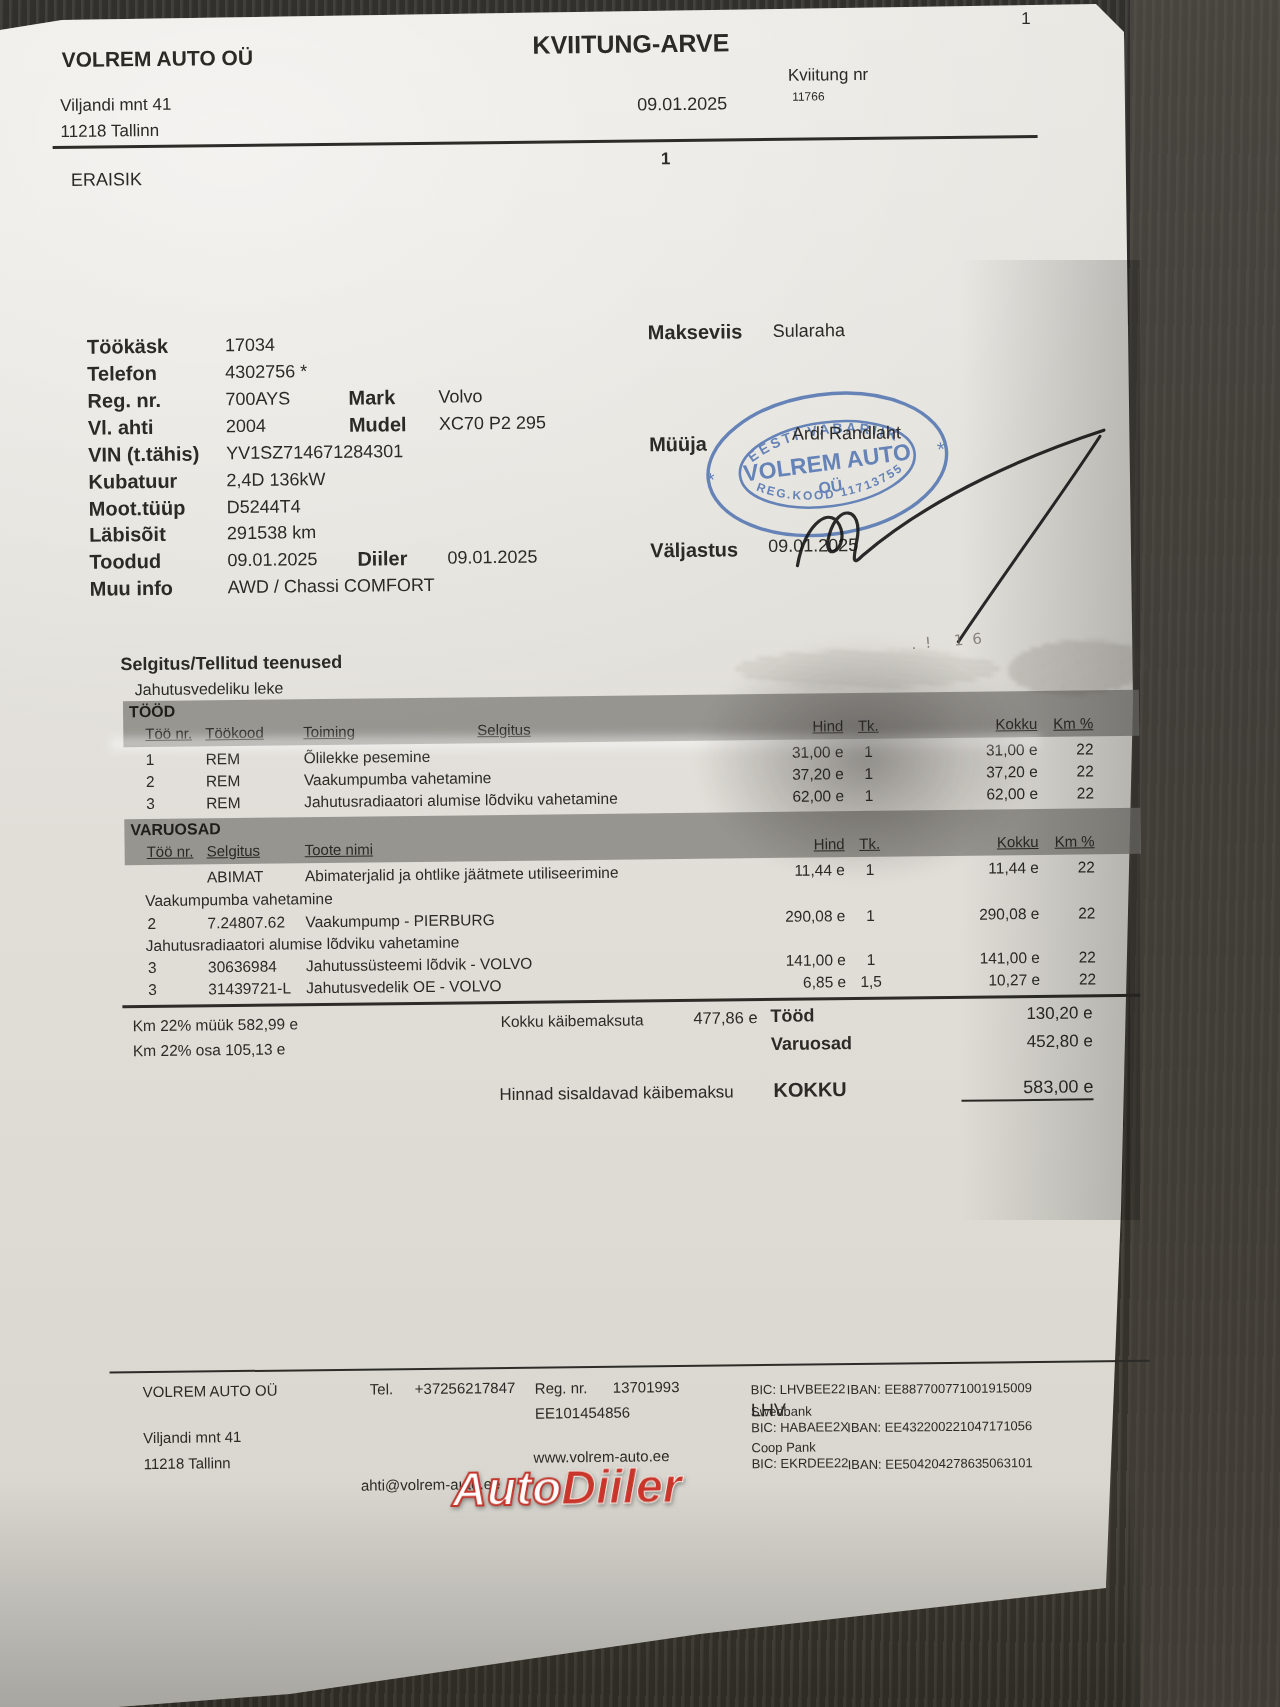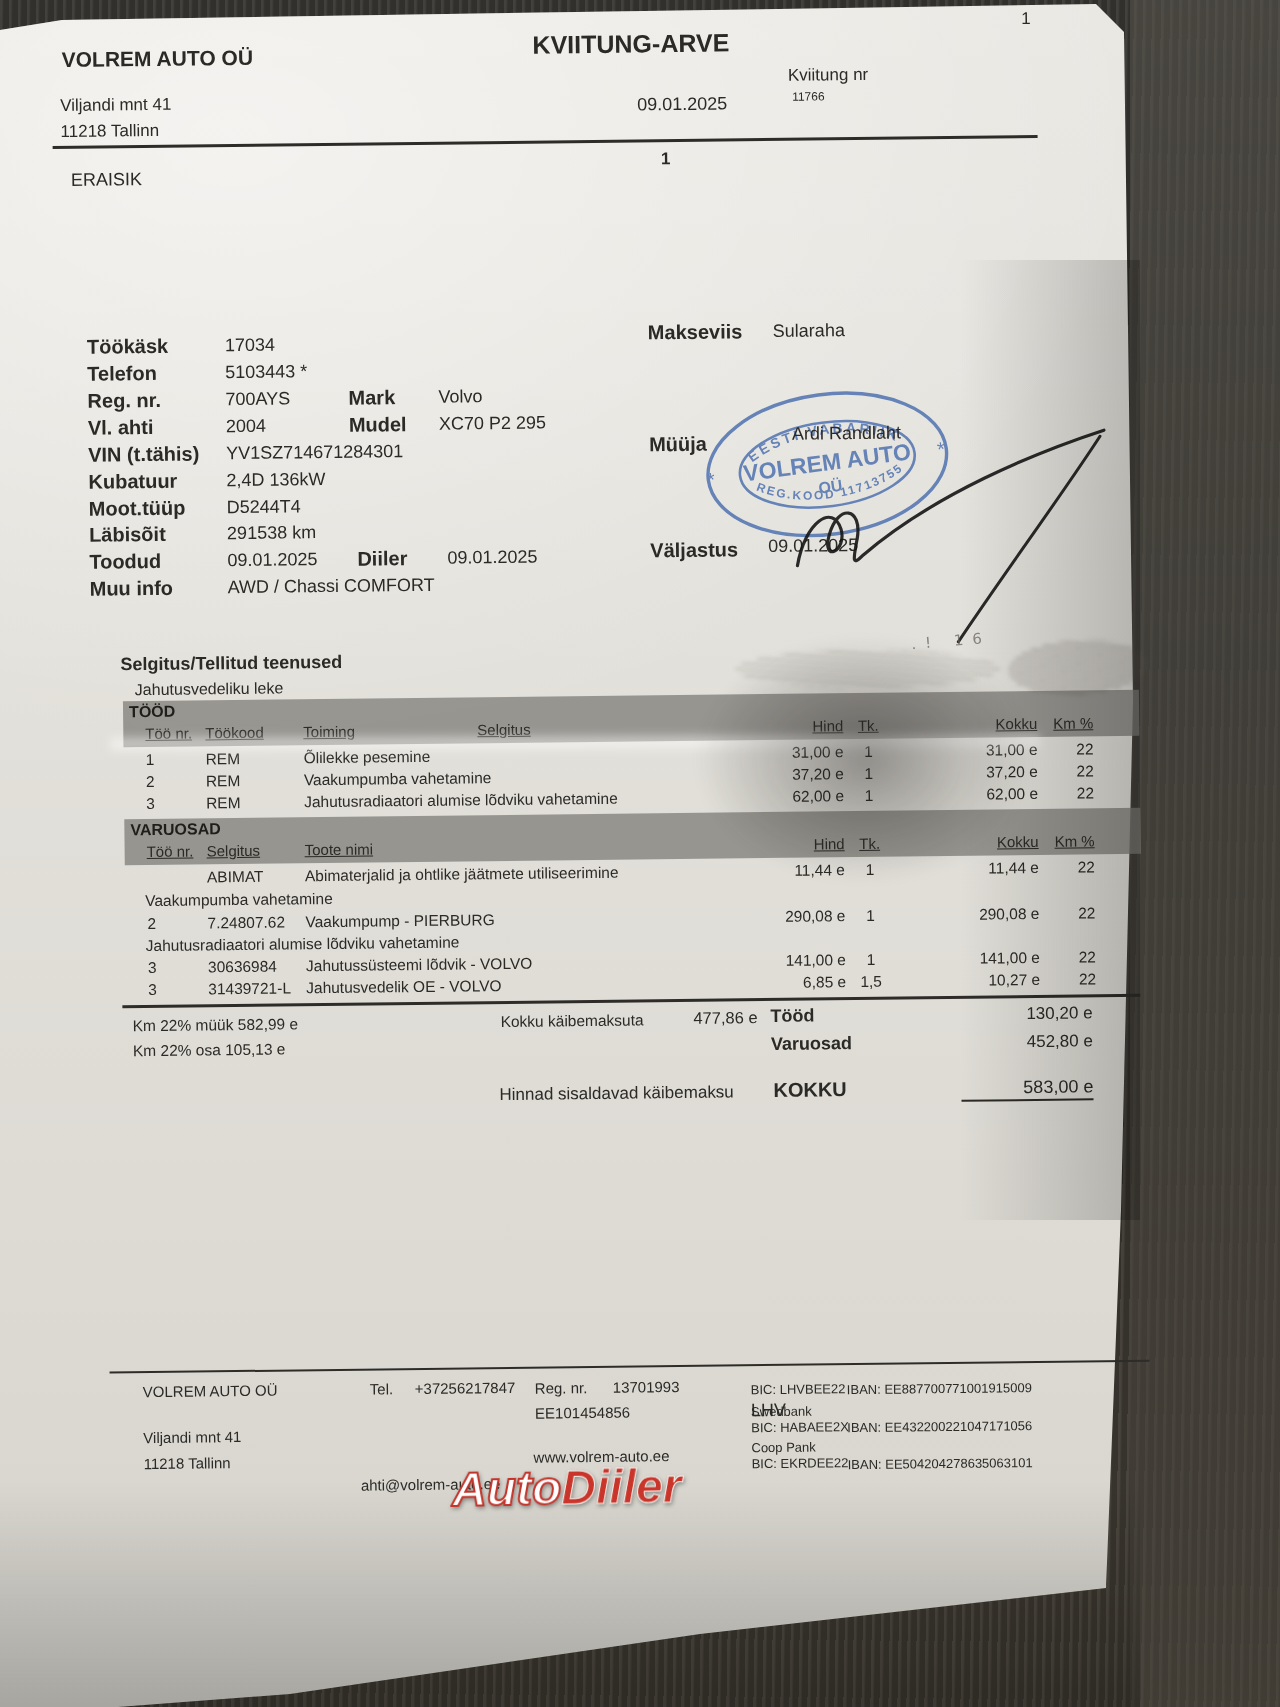--- a/index.html
+++ b/index.html
@@ -85,21 +85,21 @@
     <span class="abs" style="left:788px;top:74px;font-size:17px;">Kviitung nr</span>
     <span class="abs" style="left:637px;top:101px;font-size:18px;">09.01.2025</span>
     <span class="abs" style="left:792px;top:98px;font-size:12px;">11766</span>
     <div class="rule" style="left:52px;top:146px;width:985px;"></div>
     <span class="abs" style="left:70px;top:170px;font-size:18px;">ERAISIK</span>
     <span class="abs b" style="left:660px;top:156px;font-size:17px;">1</span>
 
     <span class="abs lbl" style="left:84px;top:336px;">Töökäsk</span>
     <span class="abs val" style="left:222px;top:337px;">17034</span>
     <span class="abs lbl" style="left:84px;top:363px;">Telefon</span>
-    <span class="abs val" style="left:222px;top:364px;">5103443 *</span>
+    <span class="abs val" style="left:222px;top:364px;">4302756 *</span>
     <span class="abs lbl" style="left:84px;top:390px;">Reg. nr.</span>
     <span class="abs val" style="left:222px;top:391px;">700AYS</span>
     <span class="abs lbl" style="left:345px;top:390px;">Mark</span>
     <span class="abs val" style="left:435px;top:391px;">Volvo</span>
     <span class="abs lbl" style="left:84px;top:417px;">Vl. ahti</span>
     <span class="abs val" style="left:222px;top:418px;">2004</span>
     <span class="abs lbl" style="left:345px;top:417px;">Mudel</span>
     <span class="abs val" style="left:435px;top:418px;">XC70 P2 295</span>
     <span class="abs lbl" style="left:84px;top:444px;">VIN (t.tähis)</span>
     <span class="abs val" style="left:222px;top:445px;">YV1SZ714671284301</span>

